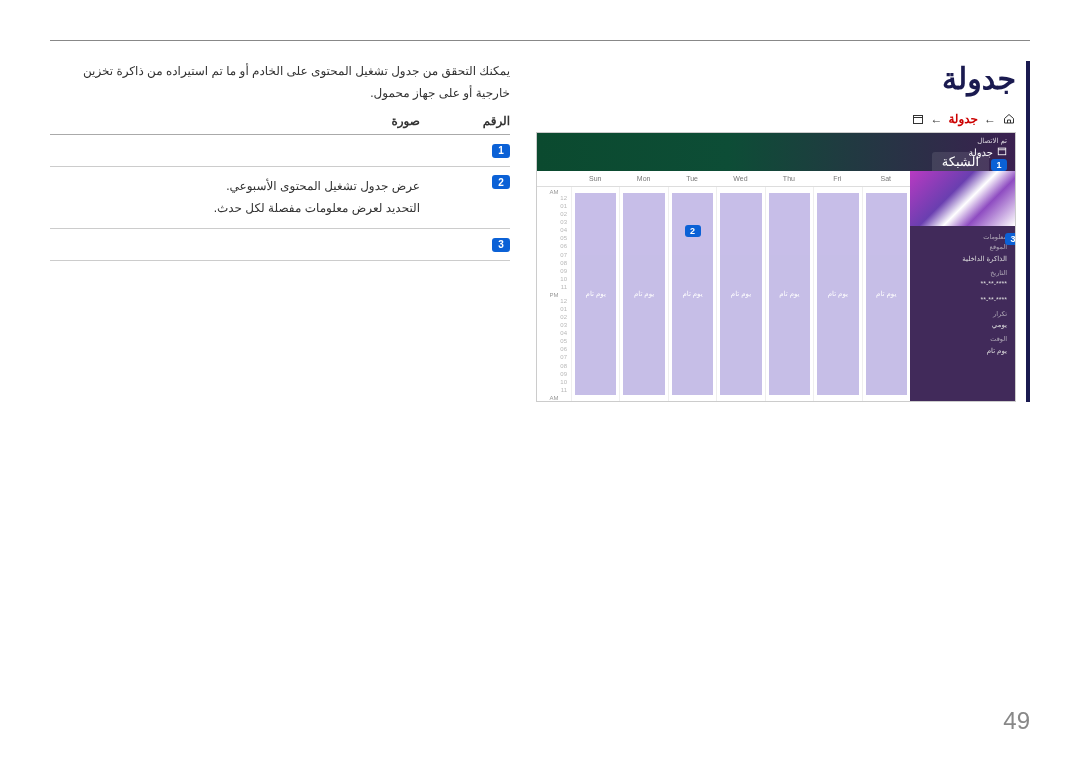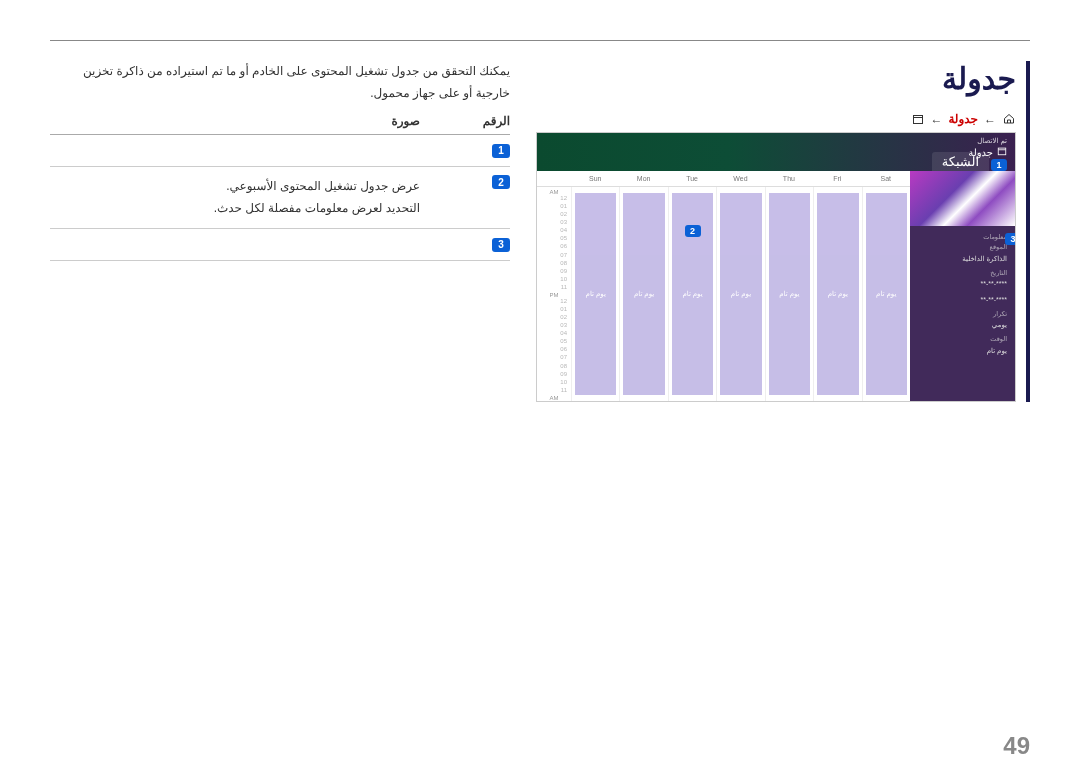--- a/index.html
+++ b/index.html
@@ -180,25 +180,24 @@
   .desc-row .num-cell { width:90px; }
   .desc-row .num-badge {
     width:18px; height:14px; background:#0b61d6; color:#fff;
     font-size:10px; font-weight:bold; border-radius:3px;
     display:inline-flex; align-items:center; justify-content:center;
   }
   .desc-row .desc-cell { flex:1; text-align:right; line-height:1.9; }
 
   .page-number {
     position:absolute;
-    bottom:3px;
+    bottom:28px;
     right:50px;
     font-size:24px;
     color:#888;
-    font-weight:bold;
   }
 </style>
 </head>
 <body>
 
 <div class="page">
   <div class="top-rule"></div>
   <div class="content">
 
     <div class="col-right">

